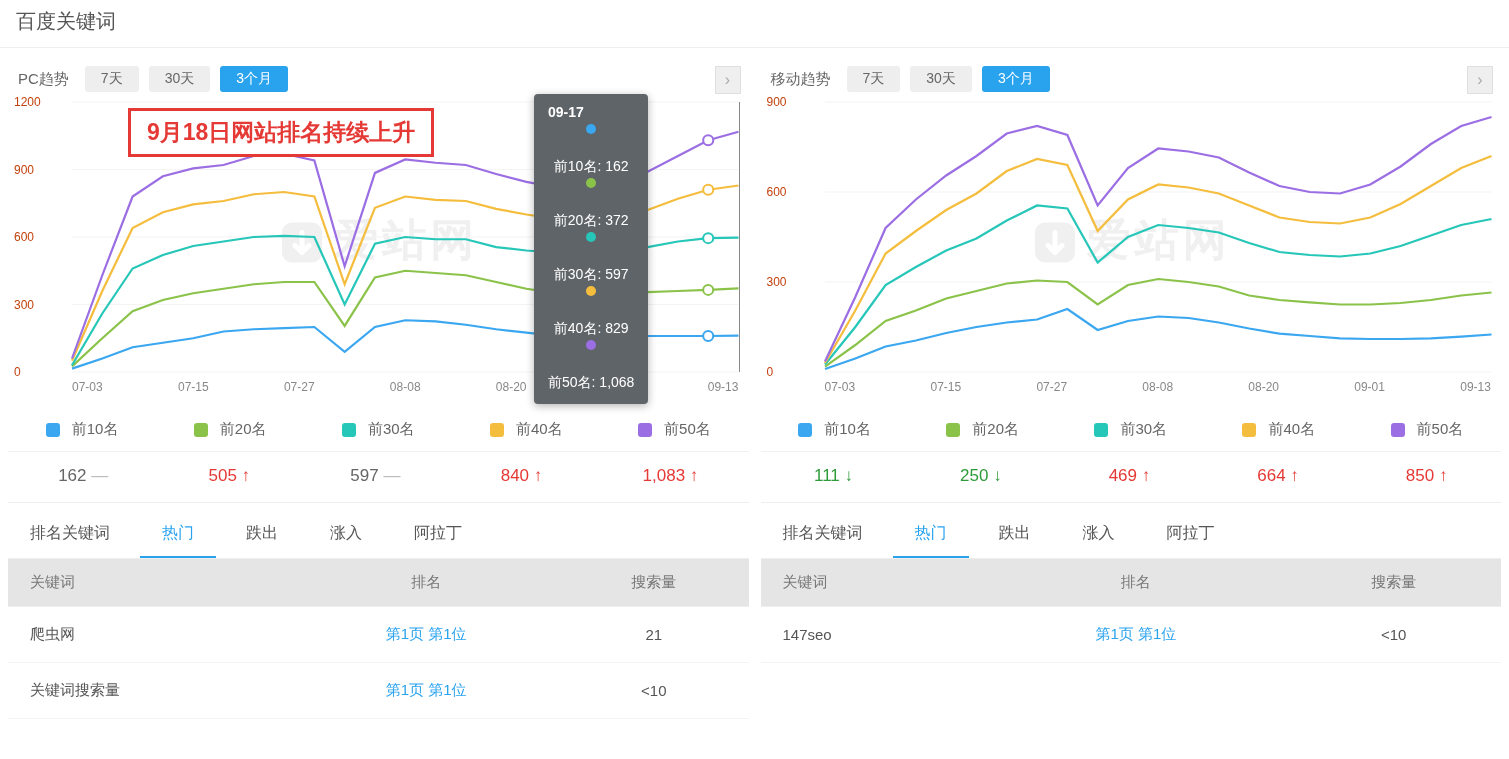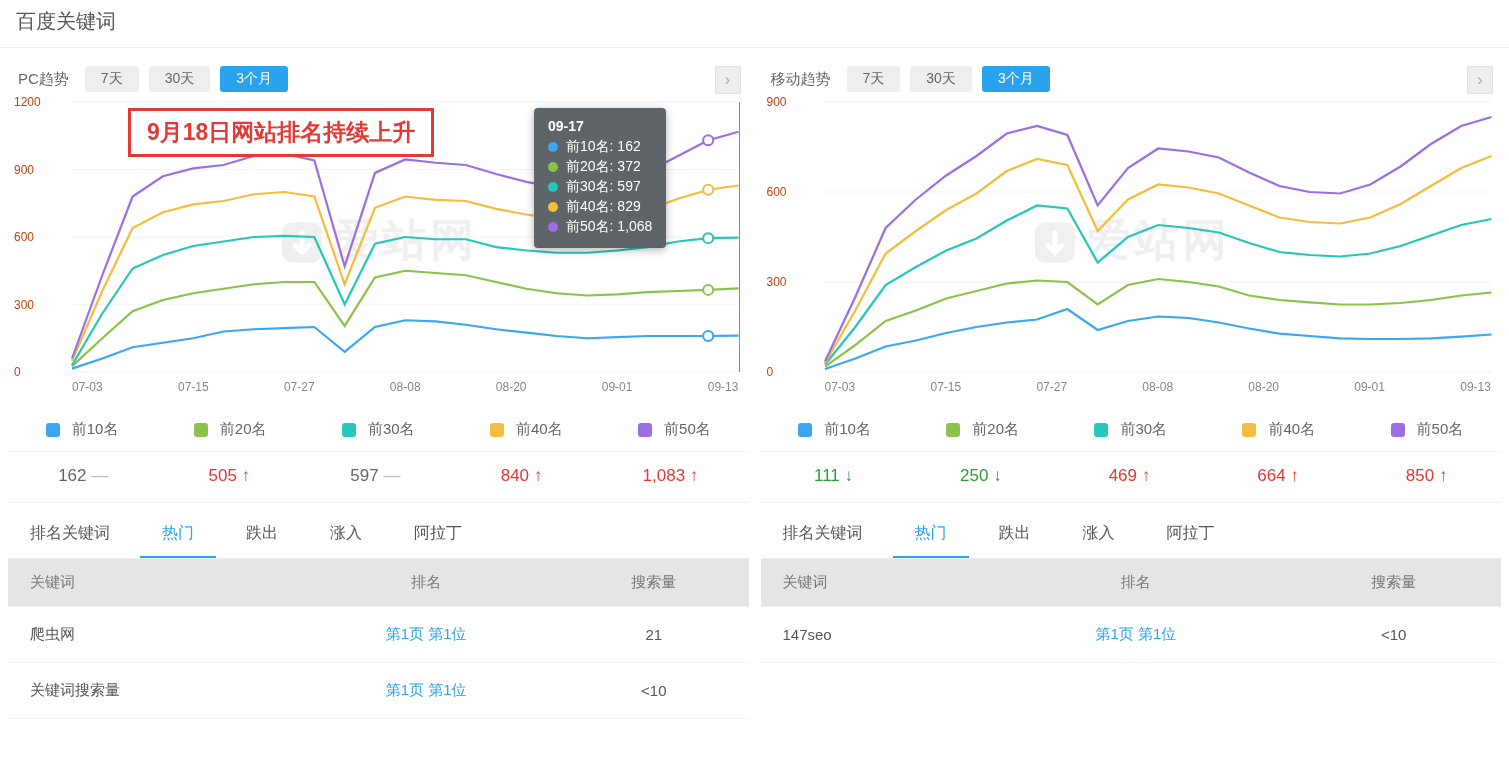--- a/index.html
+++ b/index.html
@@ -13,23 +13,23 @@
   .pill.active { background:#2aa3ef; color:#fff; }
   .nav-next { position:absolute; right:8px; top:14px; background:#efefef; border:1px solid #e0e0e0; color:#aaa; font-size:16px; width:26px; height:28px; display:flex; align-items:center; justify-content:center; cursor:pointer; }
   .chart-wrap { position:relative; height:300px; padding:4px 8px 4px 0; }
   .ylabel { position:absolute; left:6px; font-size:12px; color:#c2410c; transform:translateY(-50%); }
   .xlabel-row { position:absolute; bottom:2px; left:64px; right:10px; display:flex; justify-content:space-between; font-size:12px; color:#888; }
   .plot { position:absolute; left:64px; right:10px; top:6px; bottom:24px; }
   .plot svg { width:100%; height:100%; overflow:visible; }
   .grid line { stroke:#f4f4f4; stroke-width:1; }
   .series { fill:none; stroke-width:2.2; }
   .annot-box { position:absolute; border:3px solid #e53935; background:#fff; color:#e53935; font-size:23px; font-weight:600; padding:6px 16px; }
-  .tooltip { position:absolute; background:#5f6468; color:#fff; border-radius:4px; padding:10px 14px 12px; font-size:14px; box-shadow:0 2px 8px rgba(0,0,0,.3);margin-top:14px; }
+  .tooltip { position:absolute; background:#5f6468; color:#fff; border-radius:4px; padding:10px 14px 12px; font-size:14px; box-shadow:0 2px 8px rgba(0,0,0,.3); }
   .tooltip .dt { font-weight:600; margin-bottom:4px; }
-  .tooltip .row { display:flex; align-items:center; gap:8px; margin-top:2px; }
+  .tooltip .row { display:flex; align-items:center; gap:24px; margin-top:2px;flex-direction:column; }
   .dot { width:10px; height:10px; border-radius:50%; display:inline-block; }
   .hover-line { position:absolute; top:0; bottom:0; width:1px; background:#888; }
   .watermark { position:absolute; left:50%; top:48%; transform:translate(-50%,-50%); font-size:44px; font-weight:700; color:#f0f0f0; letter-spacing:4px; pointer-events:none; user-select:none; }
   .wm-icon { display:inline-block; vertical-align:middle; margin-right:8px; }
   .legend { display:flex; justify-content:space-around; padding:24px 0 12px; border-bottom:1px solid #f0f0f0; }
   .legend .item { display:flex; align-items:center; gap:12px; font-size:15px; color:#666; }
   .sq { width:14px; height:14px; border-radius:3px; }
   .stat-row { display:flex; justify-content:space-around; padding:14px 0 16px; font-size:17px; border-bottom:1px solid #eee; }
   .stat { color:#666; }
   .stat.red { color:#e53935; }

